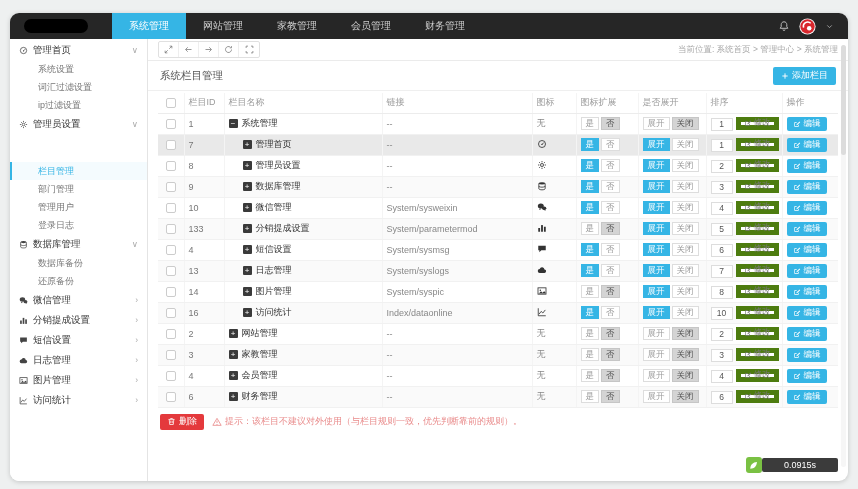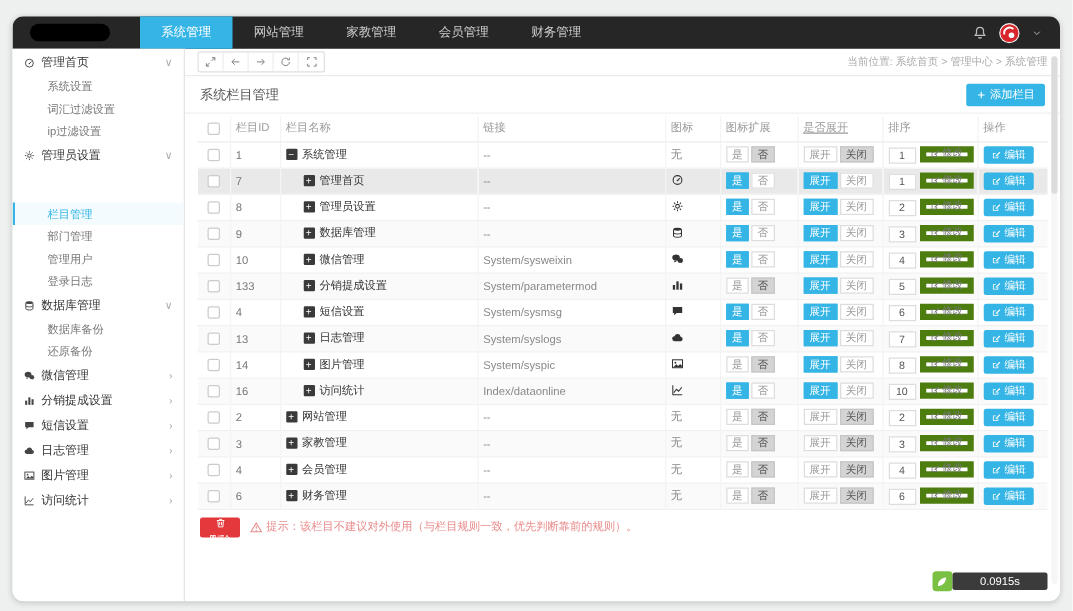--- a/index.html
+++ b/index.html
@@ -47,21 +47,21 @@
   .table-wrap{flex:1;padding:2px 10px 0 10px;overflow:hidden;}
   table{width:100%;border-collapse:collapse;table-layout:fixed;font-size:9px;}
   th{height:20px;font-size:9px;color:#9a9a9a;font-weight:400;text-align:left;padding:0 4px;background:#fff;
      border-bottom:1px solid #ececec;border-right:1px solid #f4f4f4;}
   th:last-child{border-right:none;}
   td{height:21px;padding:0 4px;border-bottom:1px solid #f1f1f1;border-right:1px solid #f4f4f4;color:#555;white-space:nowrap;overflow:hidden;}
   td:last-child{border-right:none;}
   tr.stripe{background:#fafafa;}
   tr.highlight{background:#e9e9e9;}
   .c-cb{width:26px;text-align:center;}
-  .ch0{width:40px;} .ch2{width:150px;} .ch3{width:44px;} .ch4{width:62px;} .ch5{width:68px;text-decoration:underline;} .ch6{width:76px;} .ch7{width:56px;}
+  .ch0{width:40px;} .ch2{width:150px;} .ch3{width:44px;} .ch4{width:62px;} .ch5{width:68px;} .ch6{width:76px;} .ch7{width:56px;}
   .c-id{color:#777;}
   .c-link{color:#888;}
   .cb{width:10px;height:10px;border:1px solid #ccc;background:#fff;border-radius:2px;display:inline-block;vertical-align:middle;cursor:pointer;}
   .name-wrap{display:flex;align-items:center;gap:4px;}
   .lv1{padding-left:14px;}
   .tree-box{width:9px;height:9px;background:#3a3a3a;color:#fff;font-size:8px;line-height:9px;text-align:center;border-radius:1px;flex-shrink:0;cursor:pointer;}
   .row-name{color:#333;}
   .tbl-ic{color:#333;} .tbl-ic svg{width:10px;height:10px;}
   .no-ic{color:#888;}
   .yn{display:inline-flex;align-items:center;height:13px;padding:0 4px;border:1px solid #ddd;background:#fff;color:#999;font-size:8.5px;cursor:pointer;}
@@ -71,21 +71,21 @@
   .sort-input{width:22px;height:13px;border:1px solid #ddd;background:#fff;color:#555;font-size:8.5px;
               display:inline-flex;align-items:center;justify-content:center;margin-right:3px;cursor:text;}
   .modify-btn{height:13px;border:5px solid #4d7c0f;background:#fff;color:#777;font-size:8.5px;padding:0 3px;
               display:inline-flex;align-items:center;gap:2px;cursor:pointer;}
   .modify-btn svg,.edit-btn svg{width:8px;height:8px;}
   .edit-btn{height:14px;background:var(--accent);color:#fff;font-size:8.5px;padding:0 6px;border-radius:2px;
             display:inline-flex;align-items:center;gap:3px;cursor:pointer;}
   
   .footer-row{display:flex;align-items:center;gap:8px;padding:6px 2px;}
   .delete-btn{background:var(--danger);color:#fff;height:16px;padding:0 7px;border-radius:2px;font-size:9px;
-              display:inline-flex;align-items:center;gap:3px;cursor:pointer;flex-direction:column;}
+              display:inline-flex;align-items:center;gap:3px;cursor:pointer;}
   .delete-btn svg{width:9px;height:9px;}
   .hint{color:#e98b8b;font-size:9px;display:inline-flex;align-items:center;gap:3px;}
   .hint svg{width:10px;height:10px;}
   
   .status{position:absolute;right:10px;bottom:8px;display:flex;align-items:center;}
   .green-ic{width:16px;height:16px;background:var(--green);border-radius:3px;}
   .green-ic svg{width:11px;height:11px;}
   .time-label{background:#3b3b3b;color:#fff;font-size:9px;padding:2px 22px;border-radius:2px;}
   .scroll-track{position:absolute;right:2px;top:32px;bottom:14px;width:5px;background:#f6f6f6;border-radius:3px;}
   .scroll-thumb{width:100%;height:110px;background:#dcdcdc;border-radius:3px;}

